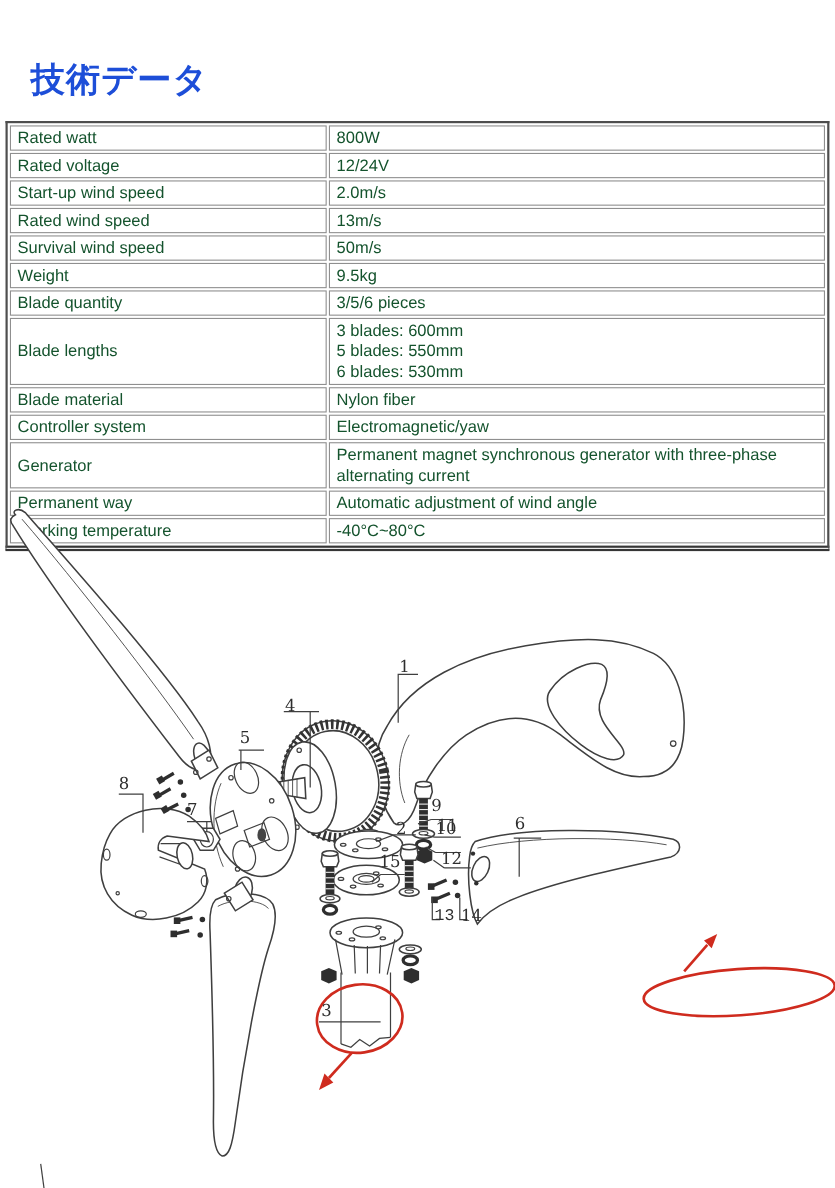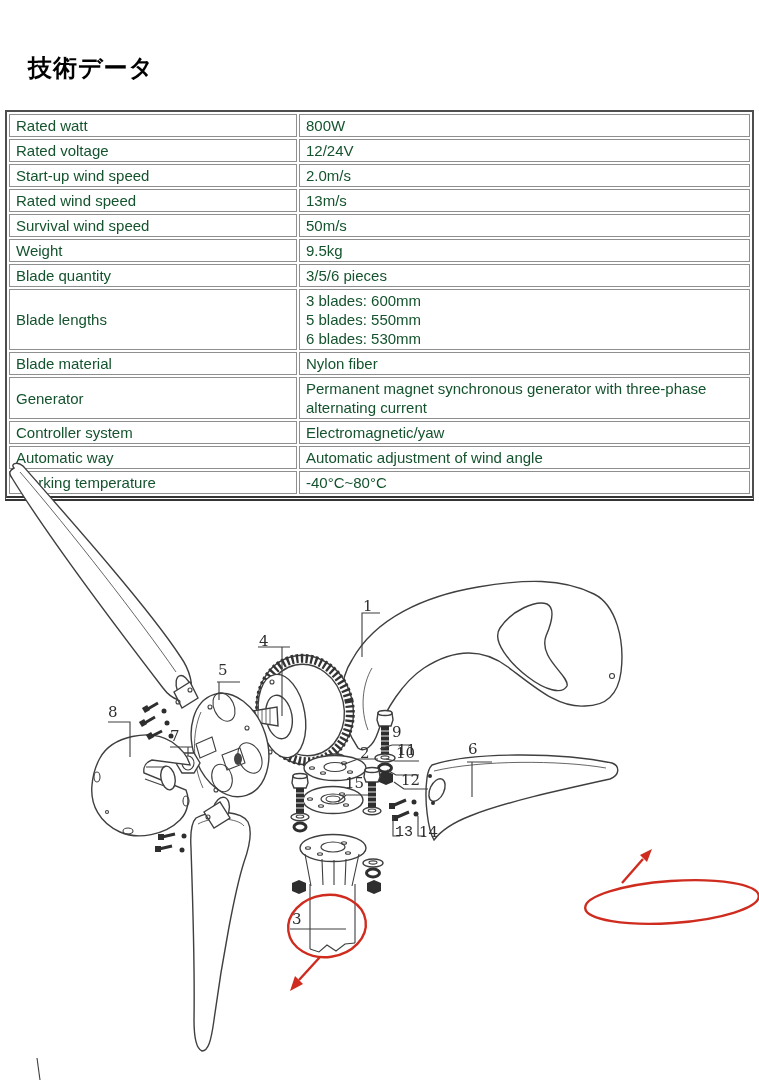--- a/index.html
+++ b/index.html
@@ -4,21 +4,21 @@
 <style>
   :root{
     --red:#cf2b1e;
     --ink:#3f3f3f;
     --purple:#7a4478;
     --teal:#6f9492;
   }
   *{box-sizing:border-box;margin:0;padding:0}
   body{background:#fff;font-family:"Liberation Sans",sans-serif}
   .page{position:relative;width:759px;height:1080px;background:#ffffff;overflow:hidden}
-  .title{position:absolute;left:28px;top:52px;font-size:24px;font-weight:600;color:#000000;letter-spacing:1px}
+  .title{position:absolute;left:28px;top:52px;font-size:31px;font-weight:600;color:#1d4ed8;letter-spacing:1px}
   
   table.spec{position:absolute;left:5px;top:110px;width:749px;
     border-collapse:separate;border-spacing:2px;
     border:2px solid #4e4e4e;border-bottom:5px double #353535;background:#fff}
   table.spec td{border:1px solid #8f8f8f;padding:1px 6px;font-size:15px;line-height:19px;color:#14532d;vertical-align:middle}
   table.spec td.k{width:288px}
   table.spec td.v{white-space:pre-line}
   
   .diagram{position:absolute;left:0;top:460px;width:759px;height:620px}
   .diagram svg{position:absolute;left:0;top:0;z-index:3;pointer-events:none}
@@ -72,29 +72,29 @@
           <td class="k">Blade lengths</td>
           <td class="v">3 blades: 600mm
 5 blades: 550mm
 6 blades: 530mm</td>
         </tr>
         <tr>
           <td class="k">Blade material</td>
           <td class="v">Nylon fiber</td>
         </tr>
         <tr>
+          <td class="k">Controller system</td>
+          <td class="v">Electromagnetic/yaw</td>
+        </tr>
+        <tr>
           <td class="k">Generator</td>
           <td class="v">Permanent magnet synchronous generator with three-phase alternating current</td>
         </tr>
         <tr>
-          <td class="k">Controller system</td>
-          <td class="v">Electromagnetic/yaw</td>
-        </tr>
-        <tr>
-          <td class="k">Automatic way</td>
+          <td class="k">Permanent way</td>
           <td class="v">Automatic adjustment of wind angle</td>
         </tr>
         <tr>
           <td class="k">Working temperature</td>
           <td class="v">-40°C~80°C</td>
         </tr>
       </tbody>
   </table>
 
   <div class="diagram">

